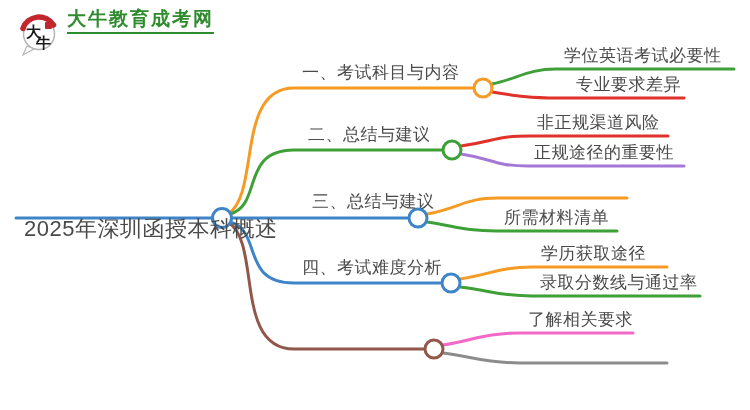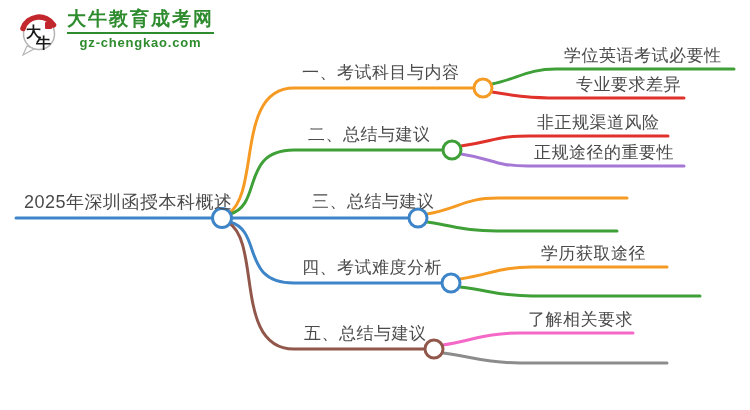--- a/index.html
+++ b/index.html
@@ -12,24 +12,24 @@
   .st-orange{stroke:var(--orange);}
   .st-green{stroke:var(--green);}
   .st-red{stroke:var(--red);}
   .st-purple{stroke:var(--purple);}
   .st-brown{stroke:var(--brown);}
   .st-pink{stroke:var(--pink);}
   .st-gray{stroke:var(--gray);}
   .nodec{fill:#ffffff;stroke-width:3;}
   .lbl{position:absolute;color:var(--text);font-size:17px;line-height:1.3;
        white-space:nowrap;letter-spacing:0.5px;}
-  .lbl-root{font-size:18px;}
+  .lbl-root{font-size:22px;margin-top:24px;}
   
   .logo{position:absolute;left:18px;top:9px;display:flex;align-items:flex-start;gap:7px;}
-  .logo-text{display:flex;flex-direction:column;text-align:center;}
+  .logo-text{display:flex;flex-direction:column;}
   .logo-title{color:var(--logo_green);font-weight:bold;font-size:19px;
               letter-spacing:2px;line-height:1.1;}
   .logo-divider{height:2px;background:var(--logo_green);margin:2px 0 1px 0;}
   .logo-domain{color:var(--logo_green);font-weight:bold;font-size:13px;
                letter-spacing:0.8px;line-height:1.2;}
 </style>
 </head>
 <body>
 
 <div class="stage">
@@ -71,36 +71,36 @@
 
   <div class="lbl" style="left:302px;top:62px">一、考试科目与内容</div>
   <div class="lbl" style="left:564px;top:45px">学位英语考试必要性</div>
   <div class="lbl" style="left:576px;top:74px">专业要求差异</div>
 
   <div class="lbl" style="left:308px;top:124px">二、总结与建议</div>
   <div class="lbl" style="left:537px;top:112px">非正规渠道风险</div>
   <div class="lbl" style="left:534px;top:142px">正规途径的重要性</div>
 
   <div class="lbl" style="left:312px;top:191px">三、总结与建议</div>
+  <div class="lbl" style="left:504px;top:207px">所需材料清单</div>
 
   <div class="lbl" style="left:302px;top:257px">四、考试难度分析</div>
   <div class="lbl" style="left:541px;top:243px">学历获取途径</div>
+  <div class="lbl" style="left:540px;top:272px">录取分数线与通过率</div>
 
-  <div class="lbl" style="left:304px;top:323px">五、总结与建议</div>
   <div class="lbl" style="left:528px;top:309px">了解相关要求</div>
 
   <div class="logo">
     <svg width="42" height="48" viewBox="0 0 42 48">
       <circle cx="21" cy="25" r="15.5" fill="#ffffff" stroke="#b5b5b5" stroke-width="1.5"></circle>
       <path d="M9,37 L5,46 L16,40 Z" fill="#ffffff" stroke="#b5b5b5" stroke-width="1.2"></path>
       <path d="M5,19.5 A17,17 0 0 1 35.5,16" fill="none" stroke="#c1272d" stroke-width="5.5" stroke-linecap="round"></path>
       <rect x="27" y="13" width="7" height="7" rx="1" fill="#c1272d"></rect>
       <text x="8" y="28" font-size="15" font-weight="bold" fill="#1a1a1a">大</text>
       <text x="18" y="39" font-size="15" font-weight="bold" fill="#1a1a1a">牛</text>
     </svg>
     <div class="logo-text">
       <div class="logo-title">大牛教育成考网</div>
       <div class="logo-divider"></div>
-      <div class="logo-domain">gz-chengkao.com</div>
     </div>
   </div>
 
 </div>
 
 </body></html>

